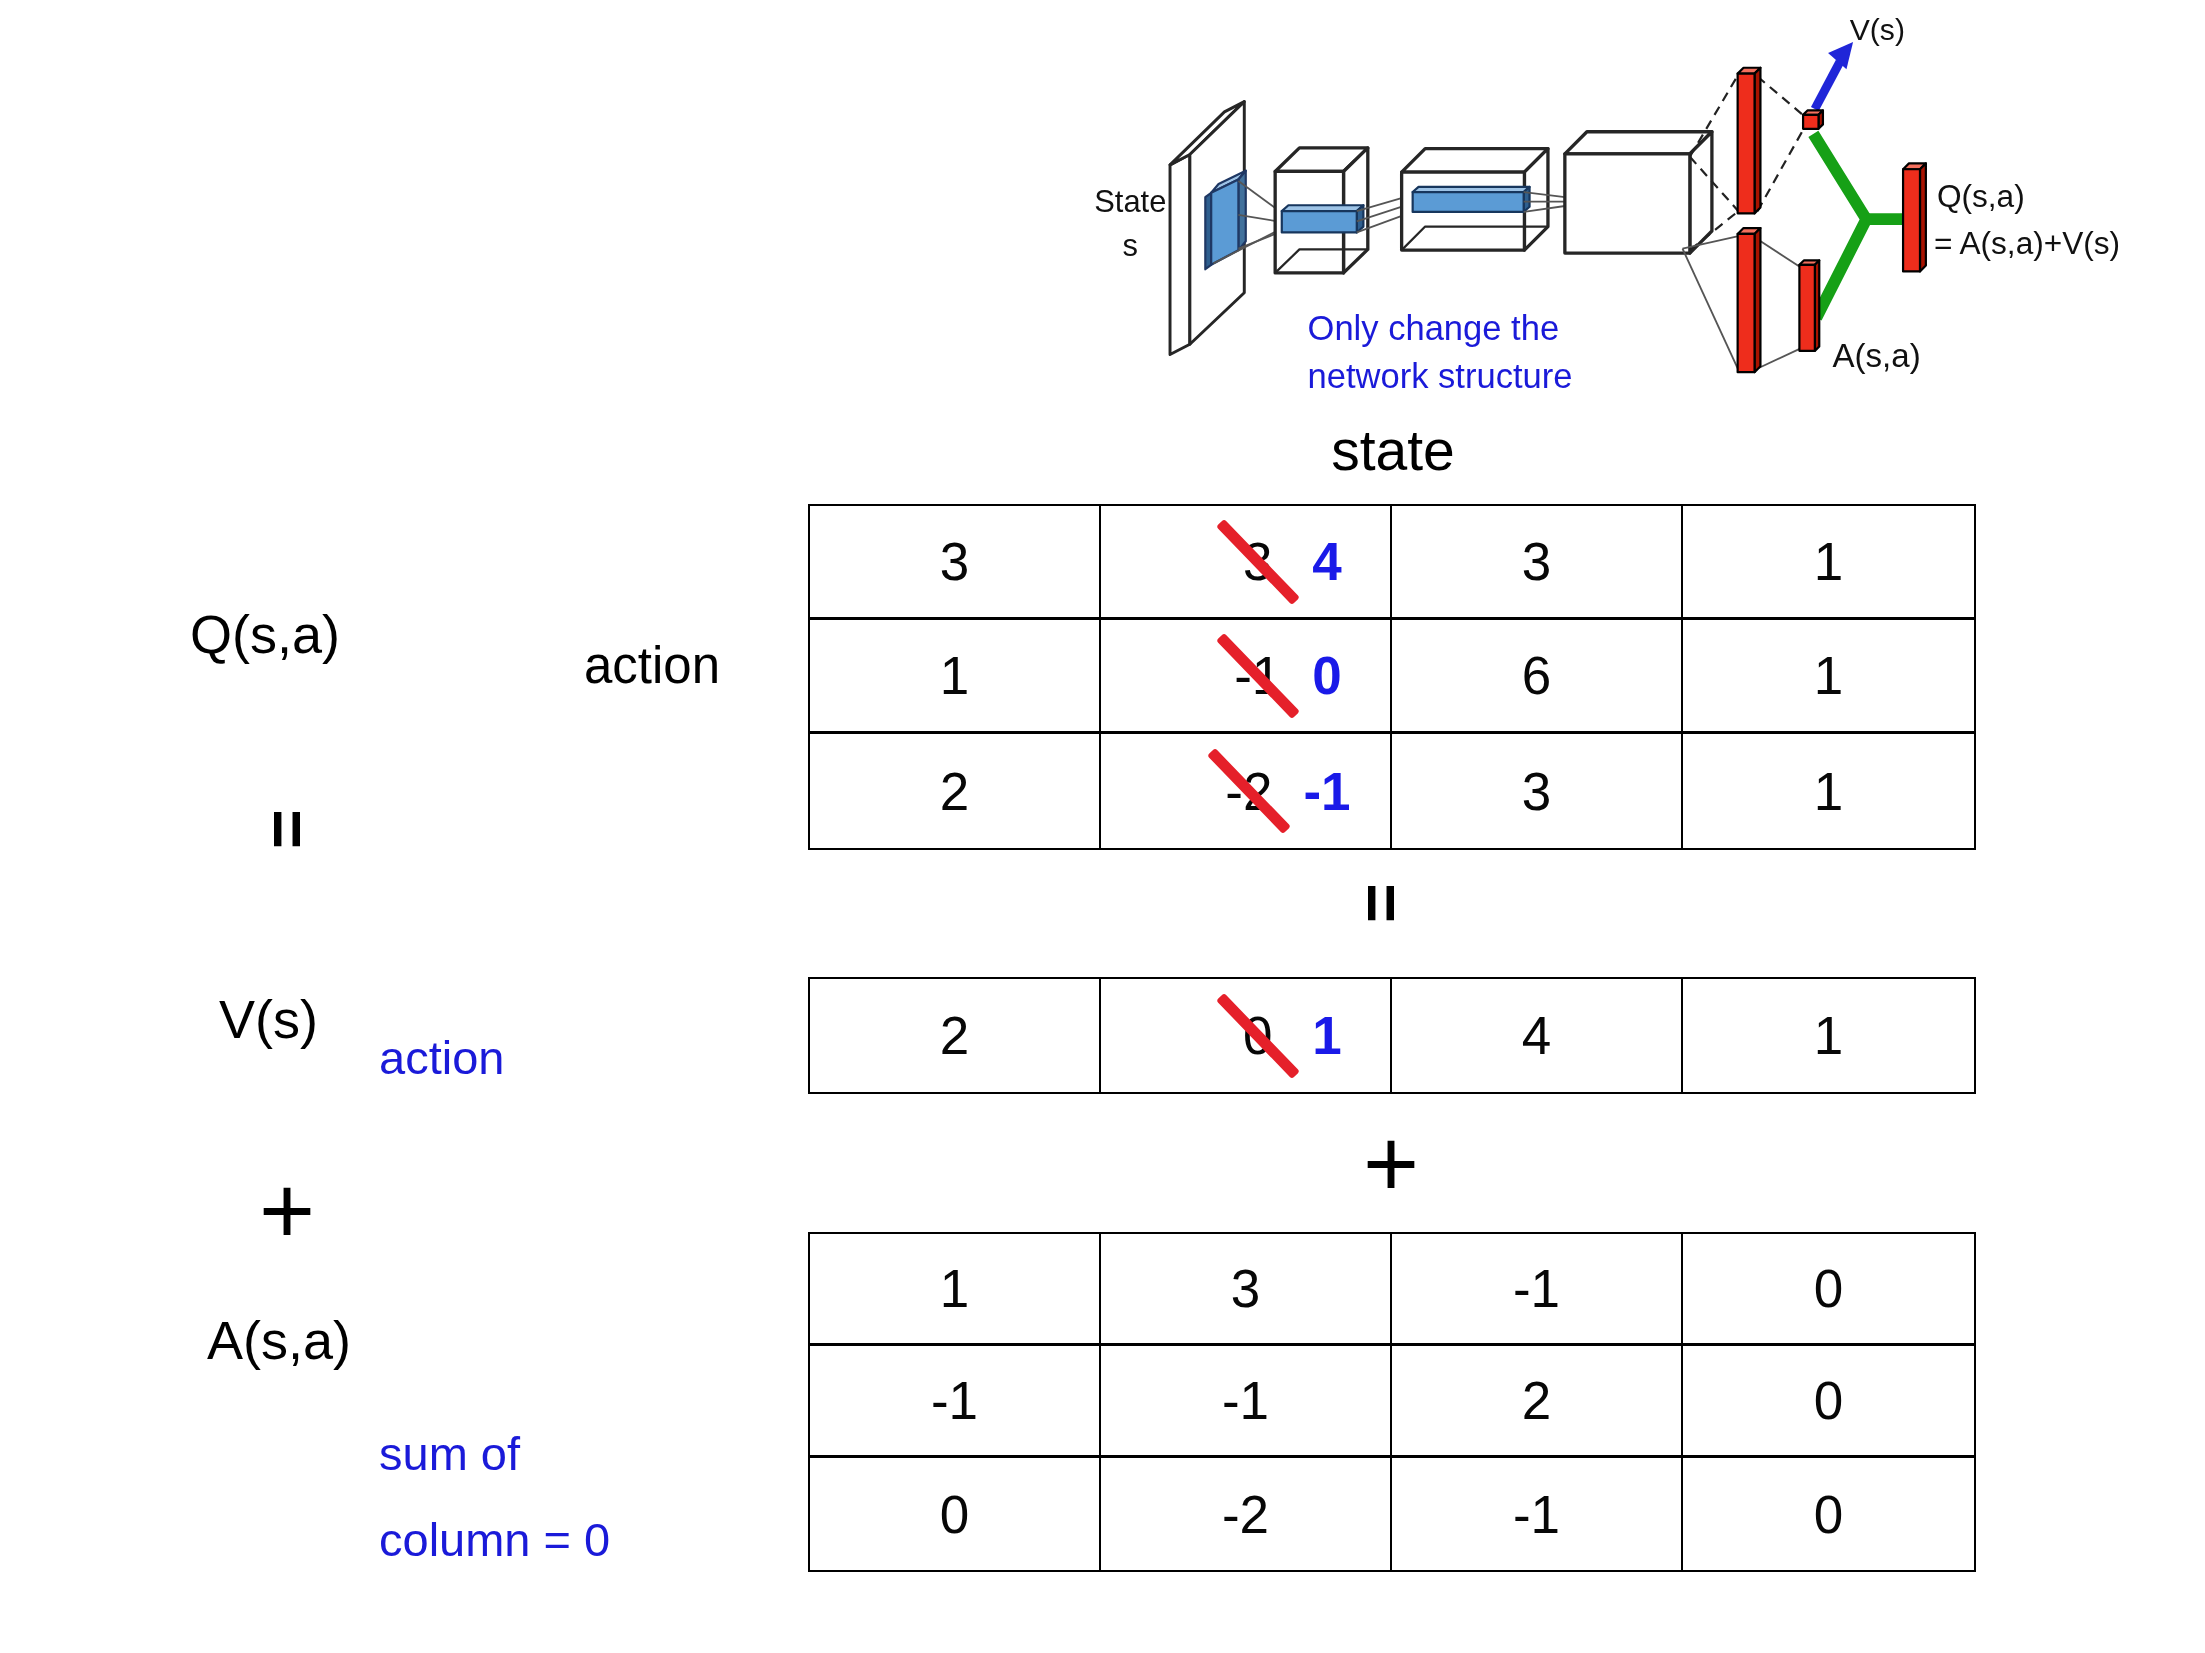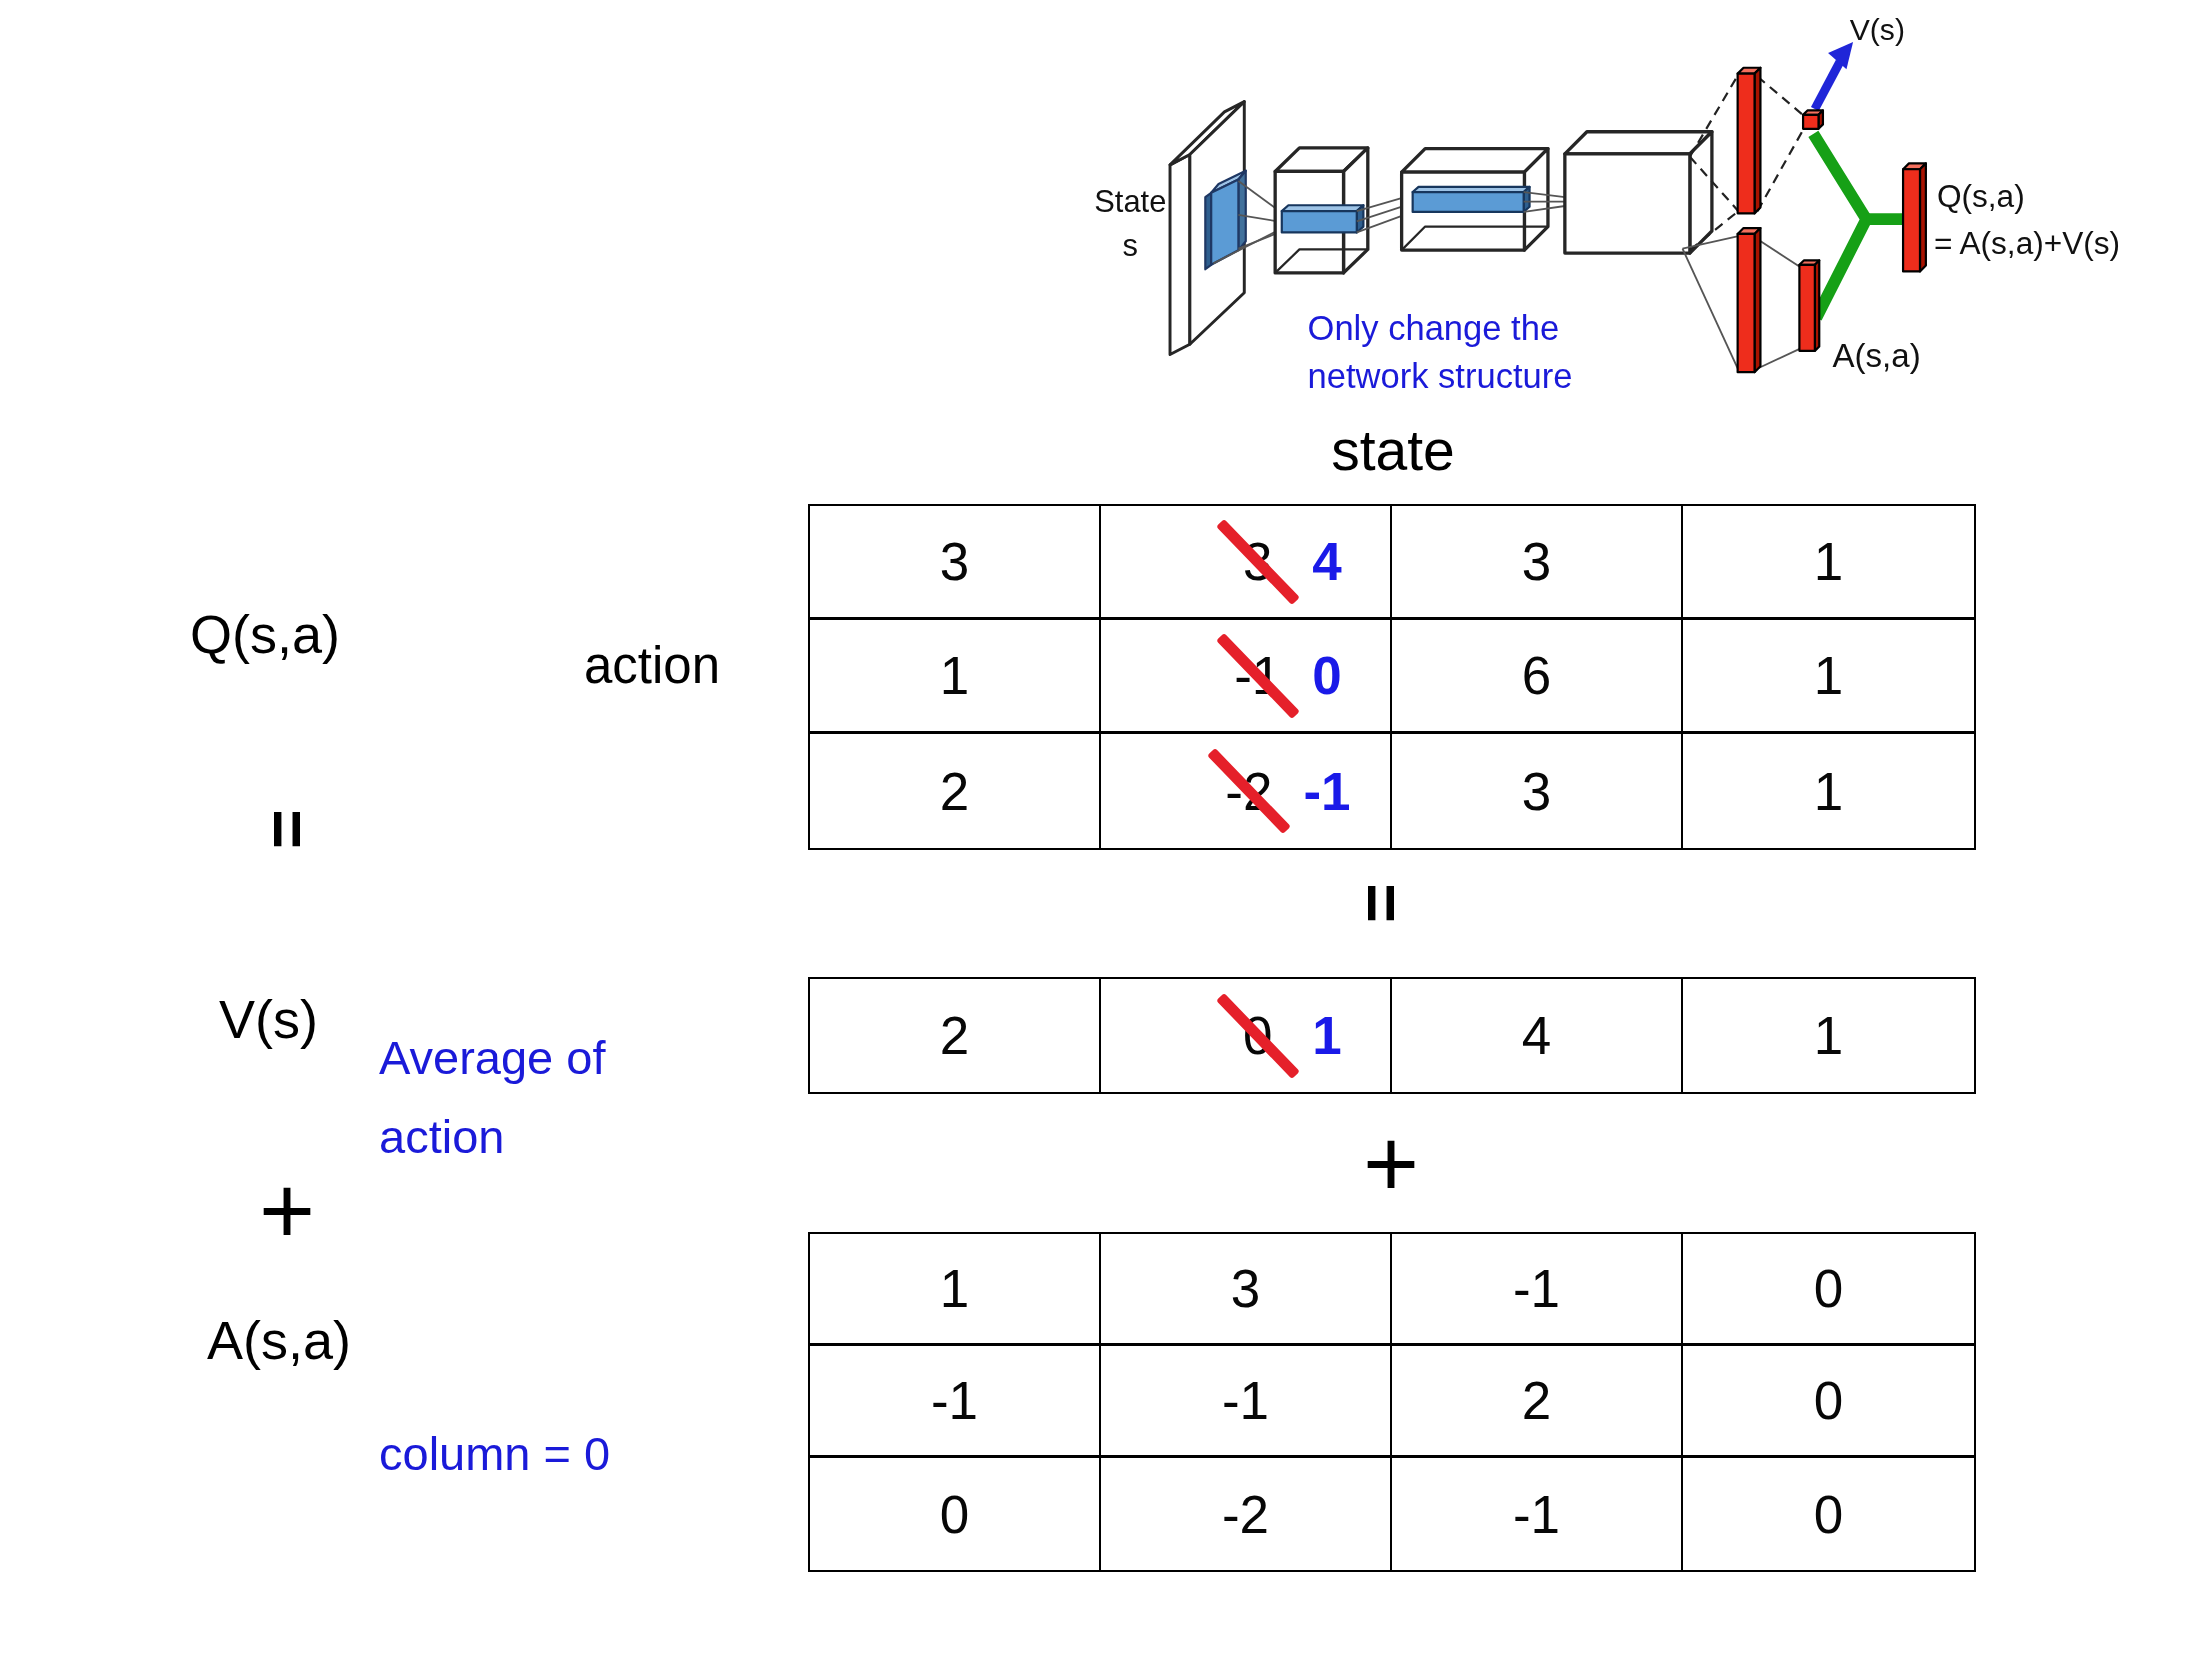--- a/index.html
+++ b/index.html
@@ -177,29 +177,29 @@
 
   <div id="eq-left" class="abs opsign">
     <span class="rot90">=</span>
   </div>
   <div id="eq-center" class="abs opsign">
     <span class="rot90">=</span>
   </div>
 
   <div id="v-term" class="abs">V(s)</div>
   <div id="avg-note" class="abs bluenote">
-    <div>Average of</div>
     <div>action</div>
   </div>
 
   <div id="plus-left" class="abs opsign">+</div>
   <div id="plus-center" class="abs opsign">+</div>
 
   <div id="a-term" class="abs">A(s,a)</div>
   <div id="sum-note" class="abs bluenote">
+    <div>sum of</div>
     <div>column = 0</div>
   </div>
 
   <div id="q-table" class="mtable">
       <div class="cell">
         <span class="num">3</span>
       </div>
       <div class="cell crossed">
         <span class="oldwrap">
           <span class="num">3</span>

